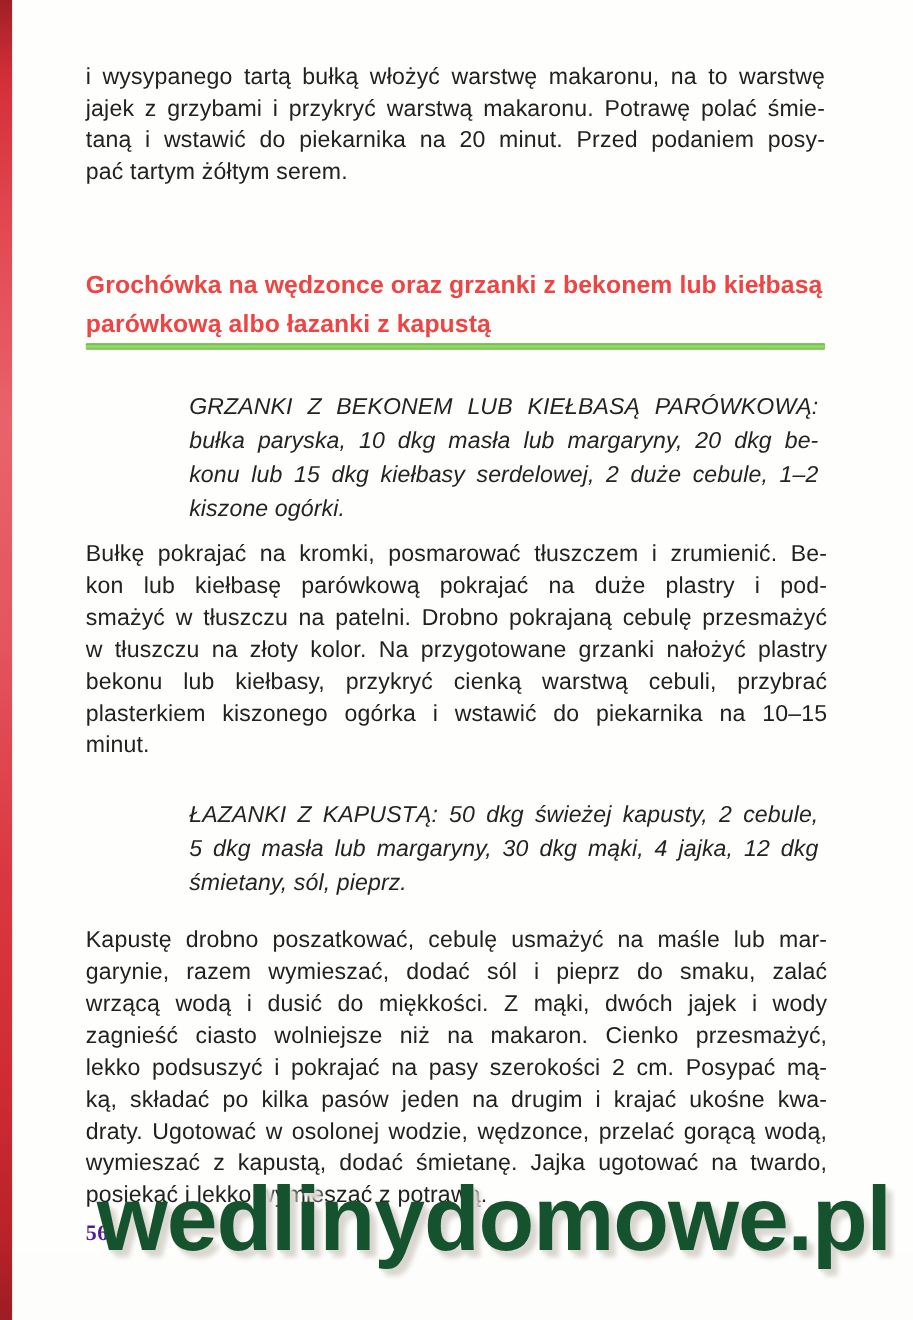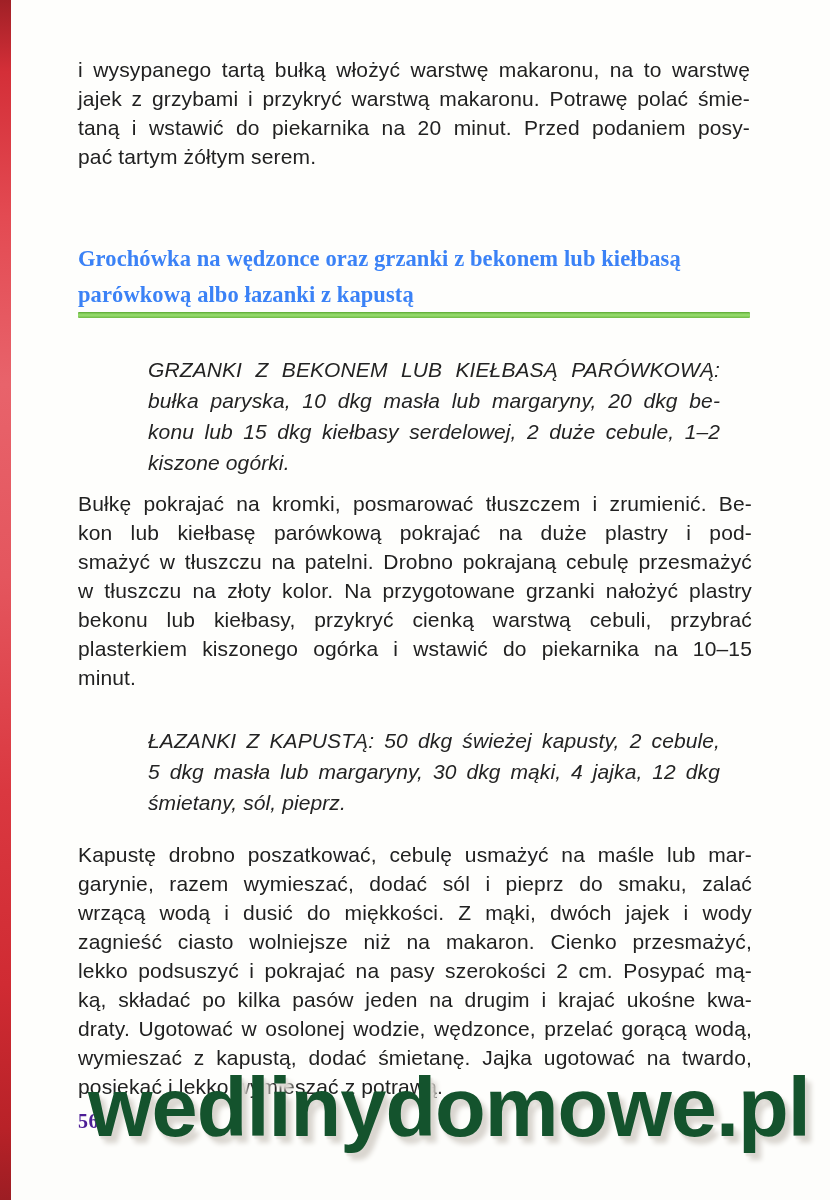--- a/index.html
+++ b/index.html
@@ -22,34 +22,33 @@
 
   .block { position:absolute; }
 
   .body-text { font-size:21px; line-height:29px; letter-spacing:0.15px; color:#212121; }
   .just .tline { text-align:justify; text-align-last:justify; }
   .just .tline-last { text-align-last:left; }
 
   .intro   { left:78px;  top:55px;  width:672px; }
   .heading {
     left:78px; top:241px; width:690px;
-    font-size:22.5px; line-height:36px; font-weight:bold; color:#3b82f6;
+    font-size:22.5px; line-height:36px; font-weight:bold; color:#ef4444;
     letter-spacing:0.1px;
-    font-family:Liberation Serif, serif;
   }
   .heading .tline { white-space:nowrap; }
 
   .rule {
     left:78px; top:312px; width:672px; height:6px;
     background:linear-gradient(180deg,#58a631 0%,#8fd564 35%,#93d96a 60%,#6fb944 100%);
     border-radius:1px;
   }
 
   .ingredients {
-    left:148px; width:572px;
+    left:172px; width:572px;
     font-size:21px; line-height:31px; font-style:italic; color:#232323;
     letter-spacing:0.1px;
   }
   .ing1 { top:354px; }
   .ing2 { top:725px; }
 
   .ins1 { left:78px; top:489px; width:674px; }
   .ins2 { left:78px; top:840px; width:674px; }
 
   .page-number {

